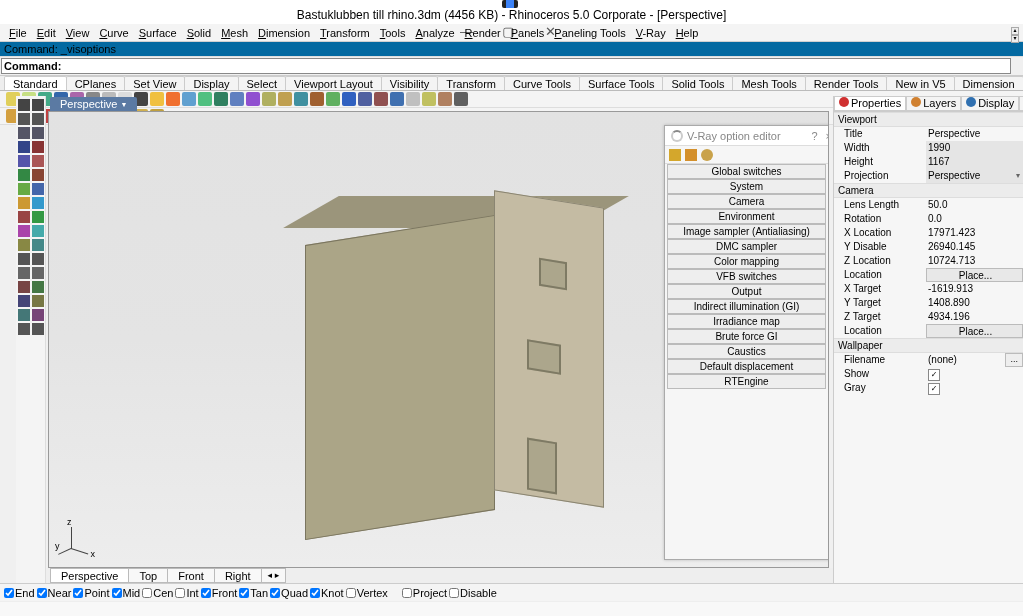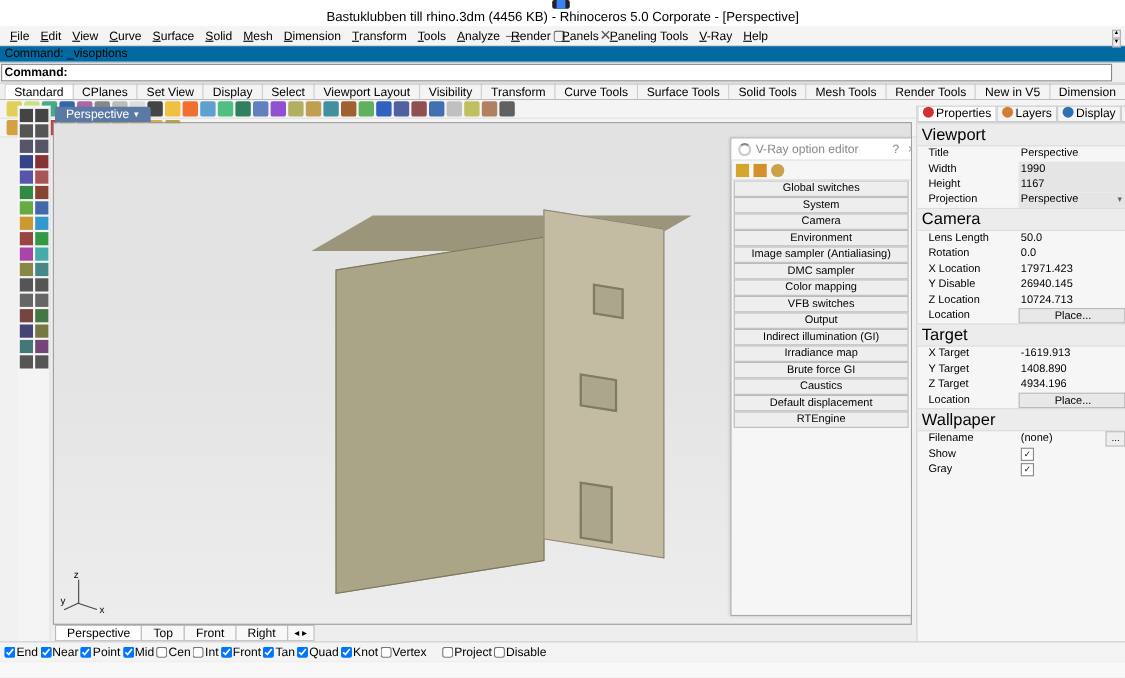--- a/index.html
+++ b/index.html
@@ -73,21 +73,21 @@
   .vray-scroll{ position:absolute; right:0; top:0; width:10px; height:100%; background:#f4f4f4;}
   .vray-scroll::before{content:""; position:absolute; top:0; left:0; right:0; height:10px; background:#ddd; border:1px solid #bbb;}
   .vray-scroll::after{content:""; position:absolute; bottom:0; left:0; right:0; height:10px; background:#ddd; border:1px solid #bbb;}
 
   
   .right-panel{ width:190px; background:#f6f6f6; border-left:1px solid #ccc;}
   .rp-tabs{ height:16px; display:flex; border-bottom:1px solid #ccc; background:#eee;}
   .rp-tab{ display:flex; align-items:flex-start; gap:2px; padding:0 4px; border:1px solid #ccc; background:#f4f4f4; font-size:10px;}
   .rp-tab.active{ background:#fff;}
   .rp-tab .tc{width:10px;height:10px;border-radius:50%;}
-  .rp-section-h{ background:#ececec; padding:1px 4px; font-size:15px; border-top:1px solid #ddd; border-bottom:1px solid #ddd;}
+  .rp-section-h{ background:#ececec; padding:1px 4px; font-size:10px; border-top:1px solid #ddd; border-bottom:1px solid #ddd;}
   .rp-row{ display:flex; height:14px;}
   .rp-row .k{ width:92px; padding-left:10px; font-size:10px; line-height:14px;}
   .rp-row .v{ flex:1; font-size:10px; line-height:14px; padding-left:2px;}
   .rp-row .v.dis{ background:#e5e5e5;}
   .rp-row .v.dd{ display:flex; align-items:center;} .rp-row .v.dd::after{content:"▾"; margin-left:auto; margin-right:3px; font-size:8px; color:#666;}
   .rp-row .v.btn{ background:#e8e8e8; border:1px solid #bbb; text-align:center;}
   .rp-row .v.chk::before{content:""; display:inline-block; width:10px; height:10px; border:1px solid #888; background:#fff; margin-top:1px;}
   .rp-row .v.chk.on::before{content:"✓"; font-size:8px; line-height:9px; text-align:center; background:#fff;}
   .rp-row .v.dots{ display:flex;} .rp-row .v.dots::after{content:"..."; margin-left:auto; padding:0 4px; border:1px solid #bbb; background:#eee; font-size:9px; line-height:10px;}
 
@@ -359,21 +359,20 @@
           <div class="v">26940.145</div>
         </div>
         <div class="rp-row">
           <div class="k">Z Location</div>
           <div class="v">10724.713</div>
         </div>
         <div class="rp-row">
           <div class="k">Location</div>
           <div class="v btn">Place...</div>
         </div>
-        <div class="rp-section-h">Target</div>
         <div class="rp-row">
           <div class="k">X Target</div>
           <div class="v">-1619.913</div>
         </div>
         <div class="rp-row">
           <div class="k">Y Target</div>
           <div class="v">1408.890</div>
         </div>
         <div class="rp-row">
           <div class="k">Z Target</div>

